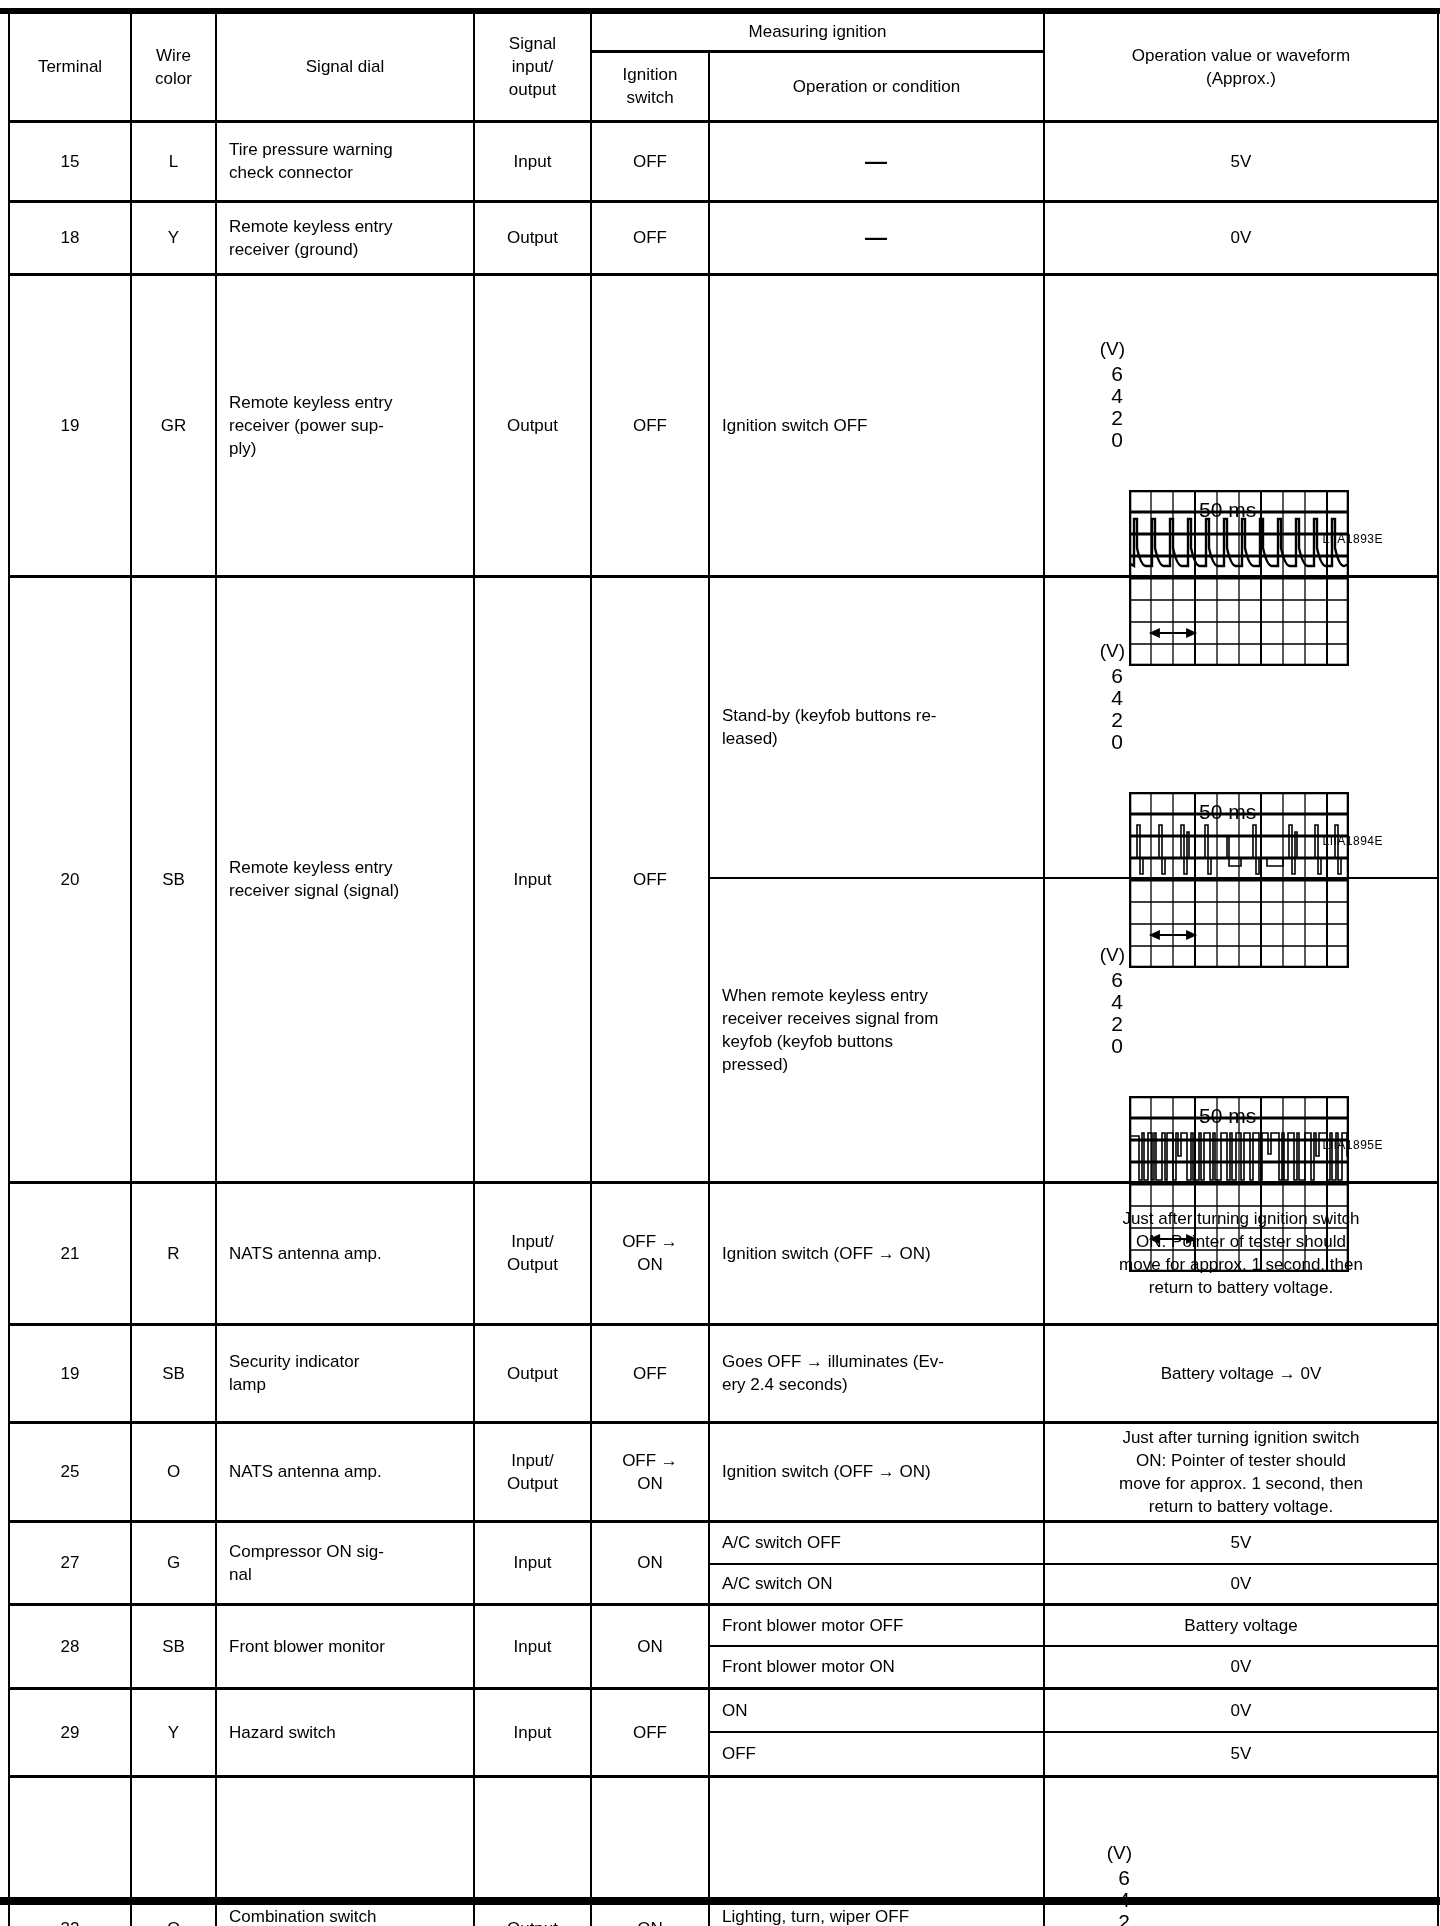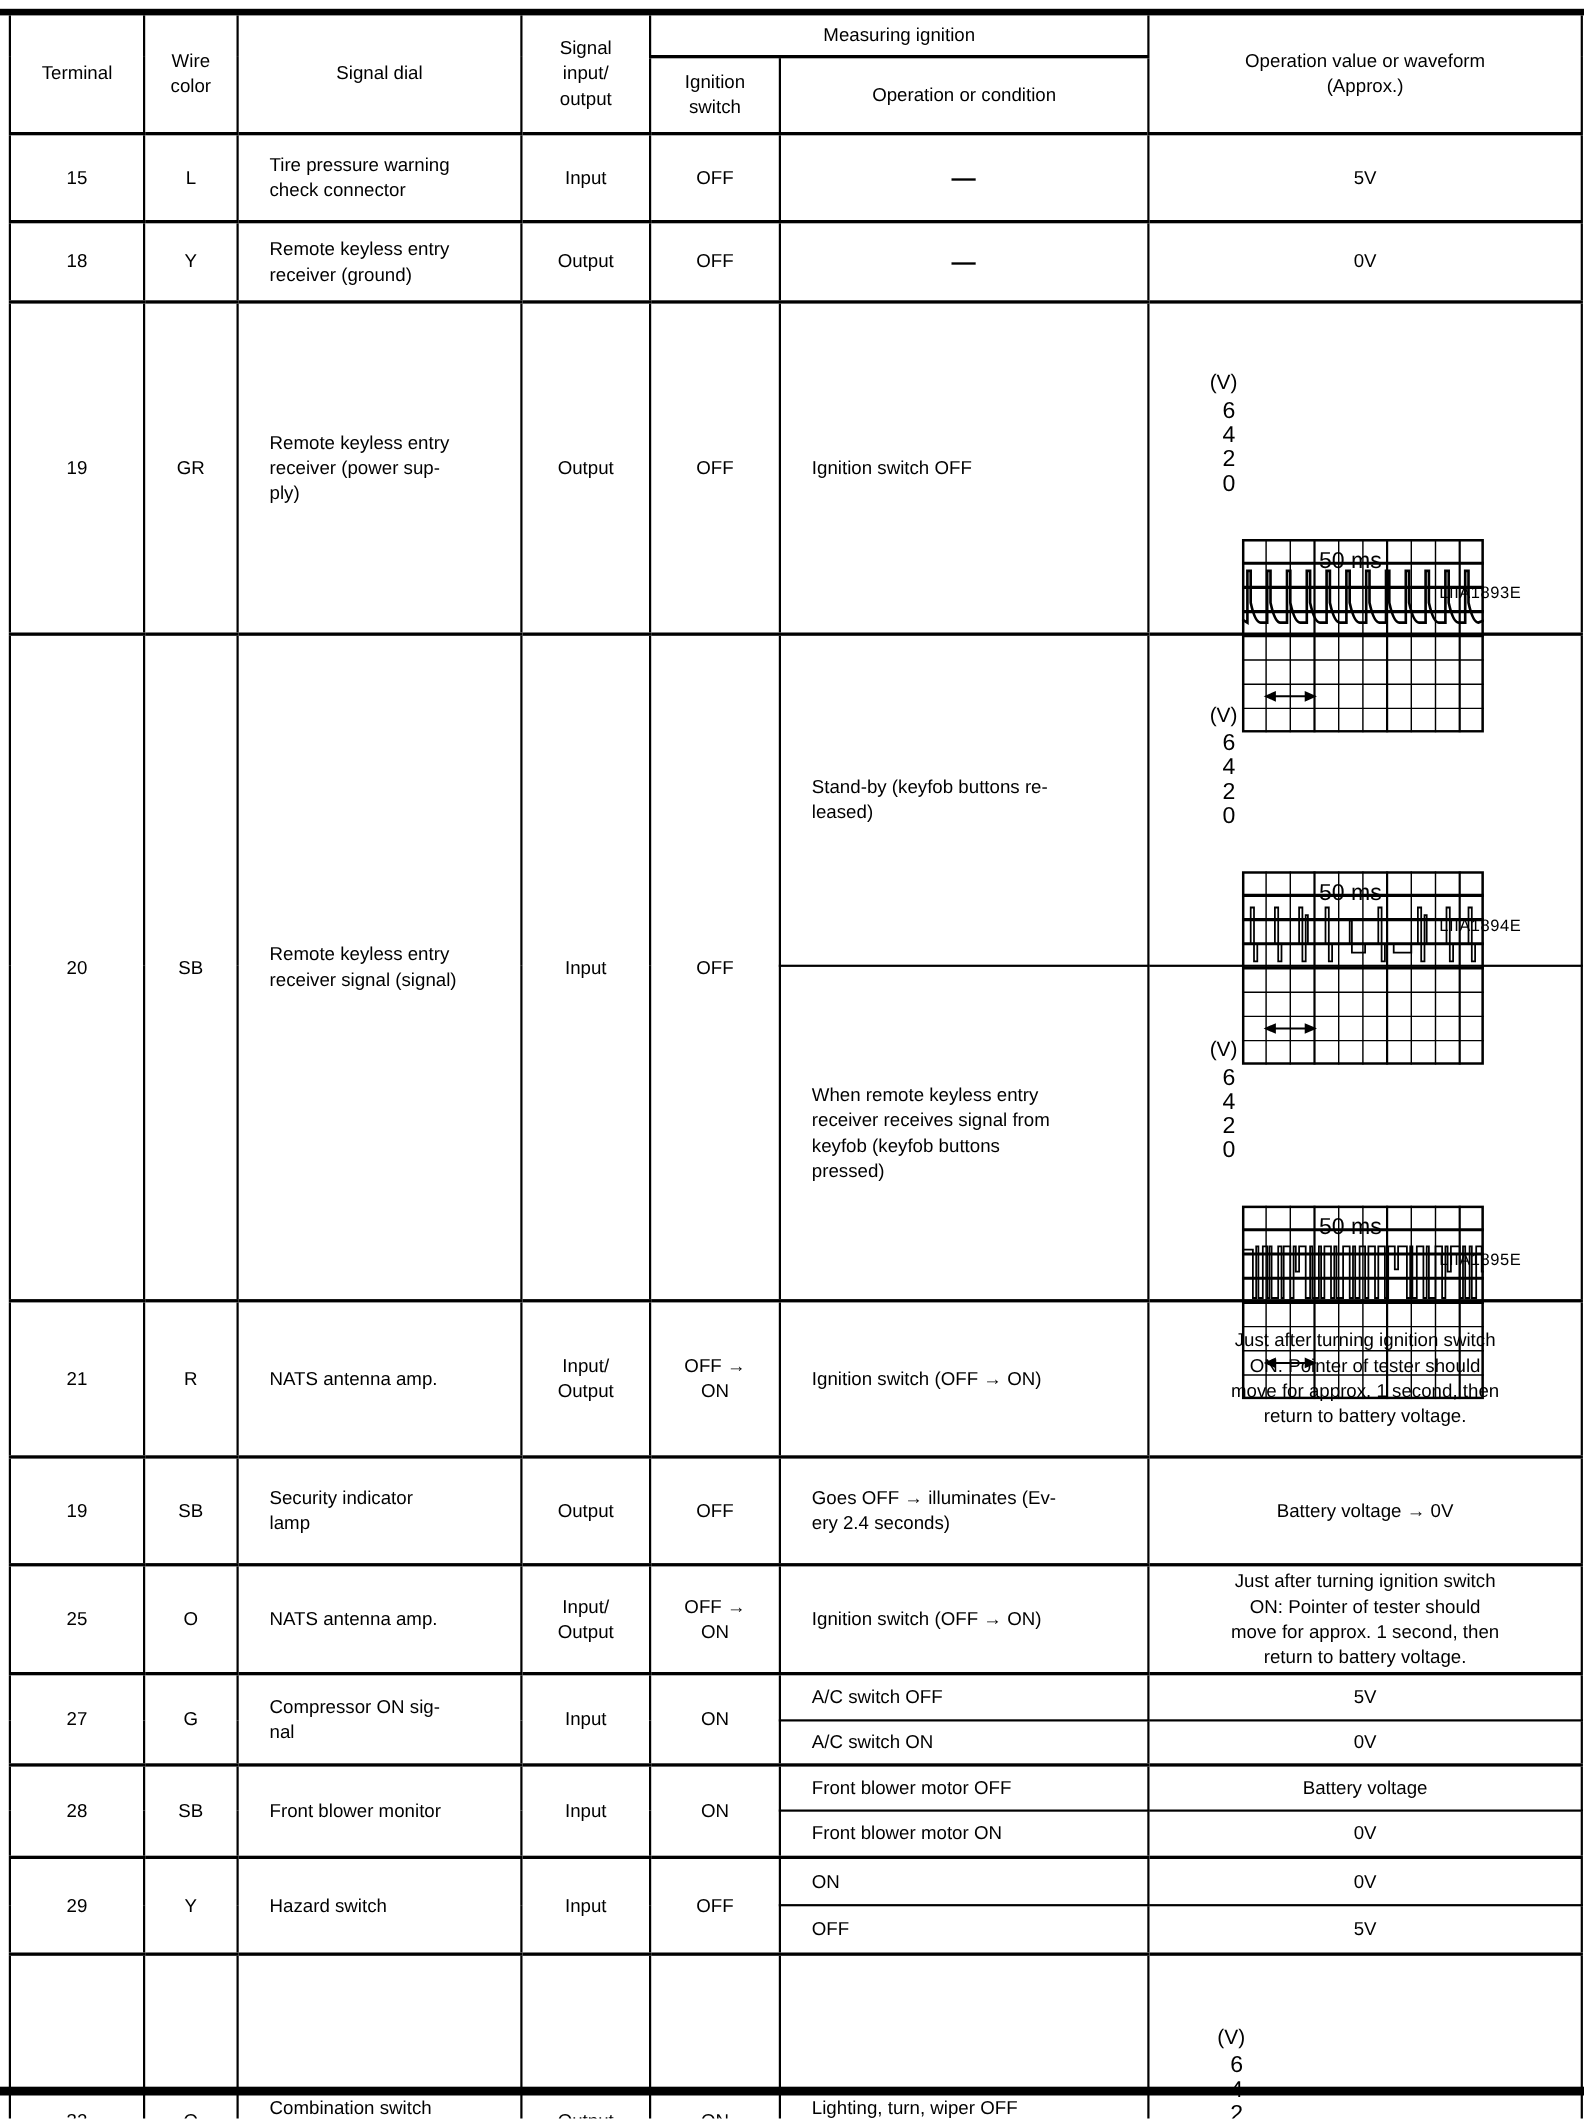--- a/index.html
+++ b/index.html
@@ -11,33 +11,33 @@
   table.term{position:absolute;left:8px;top:14px;width:1429px;border-collapse:collapse;table-layout:fixed;}
   td,th{border:2px solid #000;padding:0;font-size:17px;line-height:23px;font-weight:400;
         vertical-align:middle;text-align:center;white-space:pre-line;background:#fff;}
   thead th{border-top:0;}
   tr.h1{height:37px;} tr.h2{height:70px;}
   thead tr.h2 th{border-top:2px solid #000;}
   thead tr.h1 th, thead tr.h2 th{border-bottom:3px solid #000;}
   tr.grp>td{border-top:3px solid #000;}
   tr.sub>td{border-top:2px solid #000;}
   tr.last>td{border-bottom:0;}
-  td.tl{text-align:left;padding:4px 8px 4px 28px;}
+  td.tl{text-align:left;padding:4px 8px 4px 12px;}
   td.ref{text-align:center;padding:2px 0;}
   td.fig{vertical-align:top;padding:0;}
   td.dash{font-size:22px;font-weight:700;letter-spacing:1px;}
 
   
   .wf{position:relative;width:254px;height:200px;padding-left:34px;box-sizing:content-box;}
   .wf svg{display:block;width:220px;height:176px;}
   .wf .vlab{position:absolute;left:0;top:-13px;width:30px;text-align:right;font-size:19px;line-height:19px;}
   .wf .yt{position:absolute;left:0;width:28px;text-align:right;font-size:21px;line-height:24px;}
   .wf .yt0{top:10px;} .wf .yt1{top:32px;} .wf .yt2{top:54px;} .wf .yt3{top:76px;}
   .wf .tlab{position:absolute;left:104px;top:146px;font-size:21px;line-height:23px;}
-  .wf .cap{position:absolute;right:0;top:179px;font-size:15px;line-height:17px;letter-spacing:.5px;}
+  .wf .cap{position:absolute;right:0;top:179px;font-size:12px;line-height:17px;letter-spacing:.5px;}
   .wf.m19{margin:53px 0 0 50px;}
   .wf.m20a{margin:53px 0 0 50px;}
   .wf.m20b{margin:56px 0 0 50px;}
   .wf.m32{margin:55px 0 0 57px;}
   .gridthin{stroke:#000;stroke-width:1.3;fill:none;}
   .gridthickv{stroke:#000;stroke-width:2;fill:none;}
   .gridthickh{stroke:#000;stroke-width:2.8;fill:none;}
   .gridbox{stroke:#000;stroke-width:2.6;fill:none;}
   .trace-b{stroke:#000;stroke-width:2.4;fill:none;stroke-linejoin:miter;}
   .trace-t{stroke:#000;stroke-width:1.6;fill:none;stroke-linejoin:miter;}

